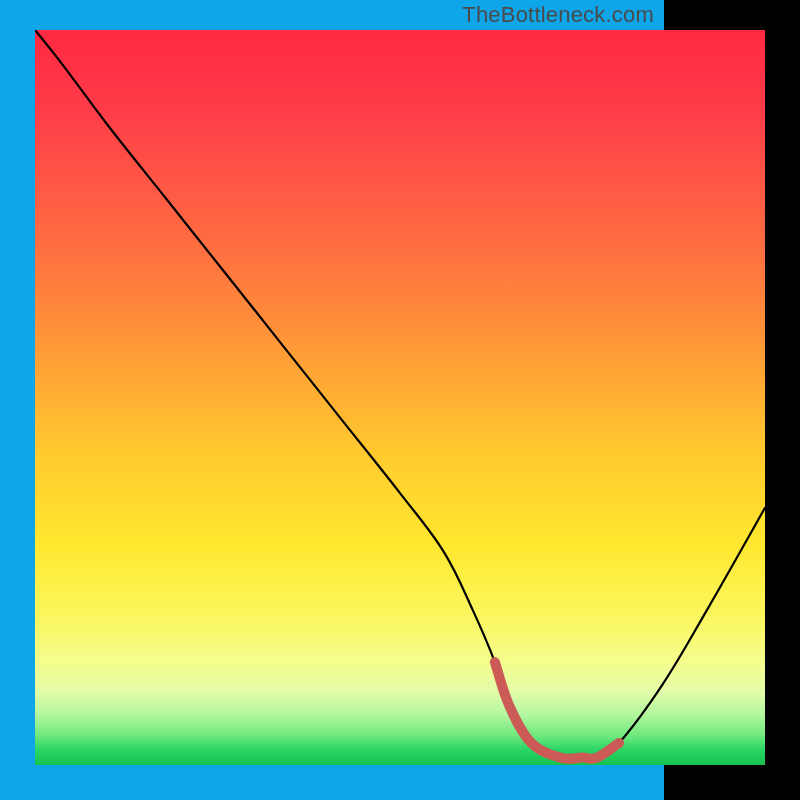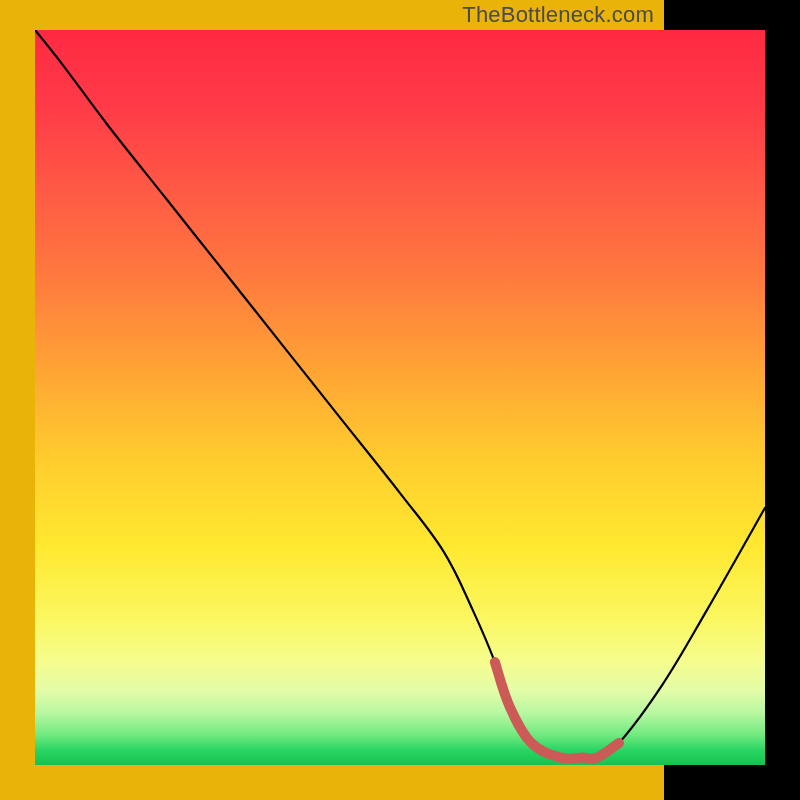--- a/index.html
+++ b/index.html
@@ -8,21 +8,21 @@
     background: #000;
     width: 800px;
     height: 800px;
     overflow: hidden;
     font-family: -apple-system, BlinkMacSystemFont, "Segoe UI", Arial, sans-serif;
   }
   .wrap {
     position: relative;
     width: 664px;
     height: 800px;
-    background: #eab308;
+    background: #0ea5e9;
     text-align: center;
   }
   .watermark {
     position: absolute;
     top: 2px;
     right: 10px;
     color: #4a4a4a;
     font-size: 22px;
     font-weight: 500;
     z-index: 10;

